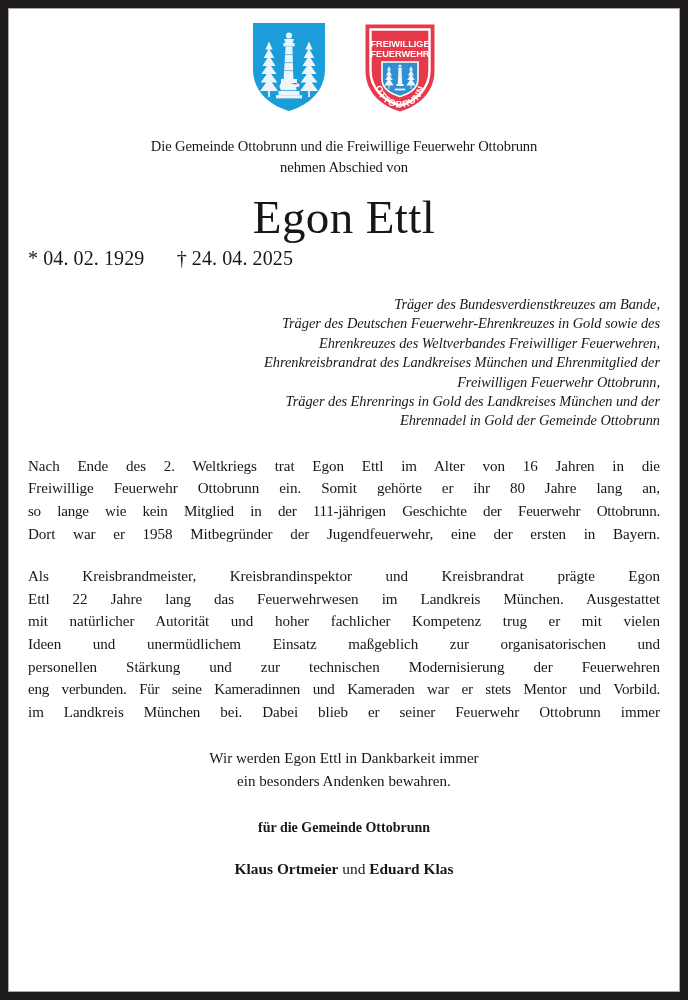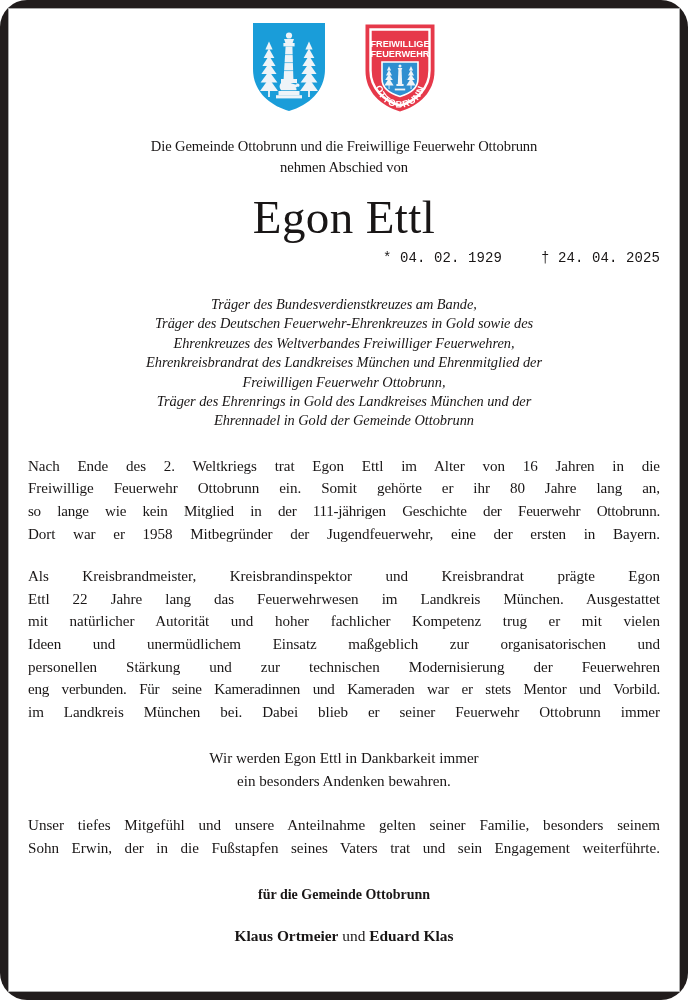--- a/index.html
+++ b/index.html
@@ -16,21 +16,20 @@
   }
 
   
   .notice-frame {
     position: relative;
     box-sizing: border-box;
     width: 688px;
     height: 1000px;
     background: #211c1c;
     padding: 8px;
-    border-radius: 27px;
   }
   .notice-inner-rule {
     box-sizing: border-box;
     width: 100%;
     height: 100%;
     border: 1px solid #a8a8a8;
     background: #ffffff;
     overflow: hidden;
     position: relative;
   }
@@ -68,35 +67,35 @@
   .deceased-name {
     text-align: center;
     font-family: "Liberation Serif", "DejaVu Serif", serif;
     font-size: 47px;
     line-height: 54px;
     font-weight: 400;
     letter-spacing: 0.4px;
     margin-top: 12px;
   }
   .dates {
-    text-align: right;
-    font-family: Liberation Mono, monospace;
-    font-size: 14px;
+    text-align: left;
+    font-family: Liberation Serif, serif;
+    font-size: 20px;
     line-height: 20px;
     margin-top: 4px;
     letter-spacing: 0.1px;
   }
   .dates .date-sep {
     display: inline-block;
     width: 22px;
   }
 
   
   .honours {
-    text-align: center;
+    text-align: right;
     font-family: "Liberation Serif", "DejaVu Serif", serif;
     font-style: italic;
     font-size: 14.4px;
     line-height: 19.4px;
     margin-top: 27px;
     letter-spacing: -0.05px;
   }
 
   
   .body-block {
@@ -321,24 +320,20 @@
           <span class="ln tight">eng verbunden. Für seine Kameradinnen und Kameraden war er stets Mentor und Vorbild.</span>
           <span class="ln">im Landkreis München bei. Dabei blieb er seiner Feuerwehr Ottobrunn immer</span>
         </p>
       </div>
 
       <div class="center-block memorial">
         <div>Wir werden Egon Ettl in Dankbarkeit immer</div>
         <div>ein besonders Andenken bewahren.</div>
       </div>
 
-      <div class="condolence">
-        <span class="ln">Unser tiefes Mitgefühl und unsere Anteilnahme gelten seiner Familie, besonders seinem</span>
-        <span class="ln">Sohn Erwin, der in die Fußstapfen seines Vaters trat und sein Engagement weiterführte.</span>
-      </div>
 
       <div class="signatures">
 
         <div class="sig-group">
           <div class="sig-role">für die Gemeinde Ottobrunn</div>
         </div>
 
         <div class="sig-group">
           <div class="sig-name">
             <span>Klaus Ortmeier</span><span class="plain"> und </span><span>Eduard Klas</span>

